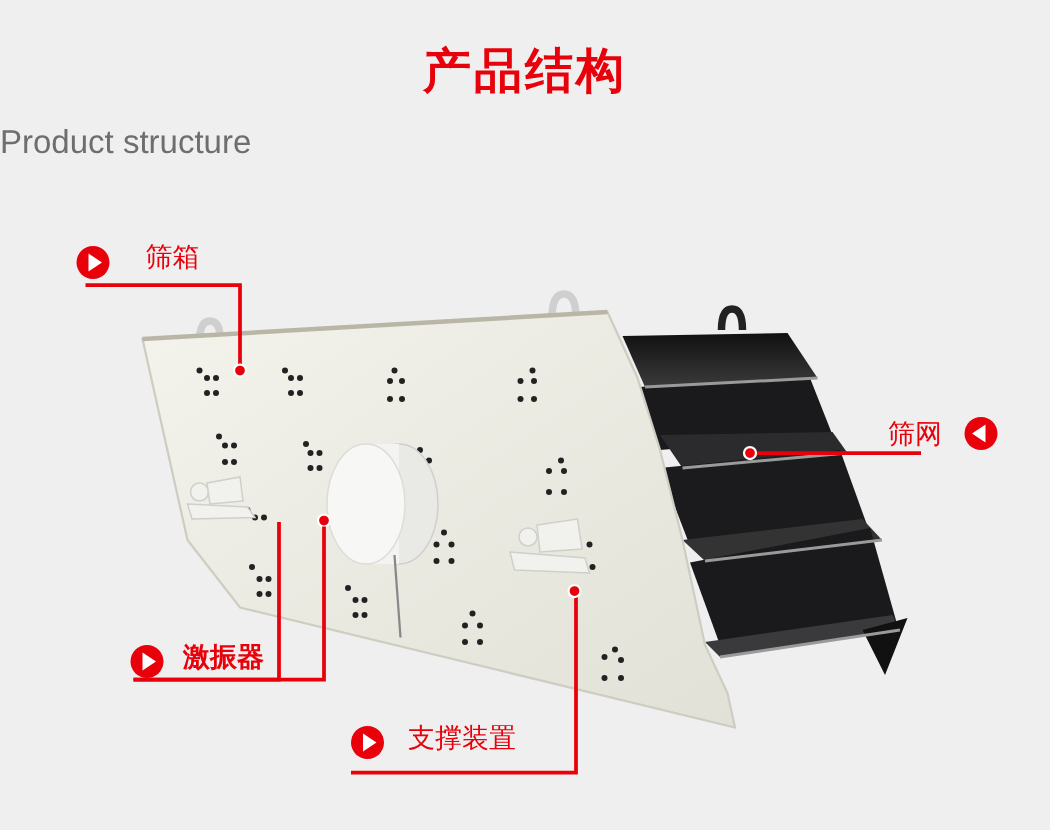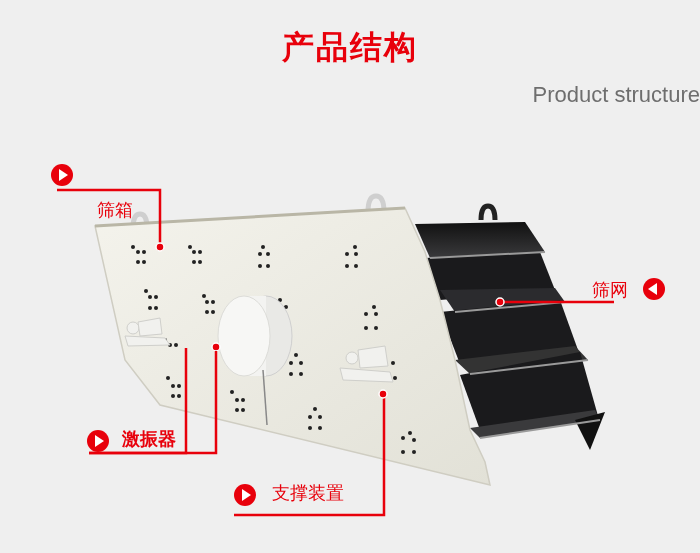--- a/index.html
+++ b/index.html
@@ -1,20 +1,20 @@
 <!DOCTYPE html>
 <html><head>
 <meta charset="utf-8">
 <style>
   html, body { margin:0; padding:0; }
   body { width:700px; height:553px; background:#efefef; position:relative; overflow:hidden;
          font-family:"DejaVu Sans", sans-serif; }
   .title-cn { position:absolute; top:26px; left:0; width:700px; text-align:center;
               font-size:32px; font-weight:bold; color:#e8000b; letter-spacing:2px; }
-  .title-en { position:absolute; top:82px; left:0; width:700px; text-align:right;
+  .title-en { position:absolute; top:82px; left:0; width:700px; text-align:left;
               font-family:"Liberation Sans", sans-serif; font-size:22px; color:#6e6e6e; }
   svg.machine { position:absolute; left:0; top:0; }
   .label { position:absolute; font-size:18px; color:#e8000b; white-space:nowrap; line-height:20px; }
   .play { position:absolute; width:22px; height:22px; border-radius:50%; background:#e8000b; }
   .play::after { content:""; position:absolute; left:8px; top:5px; border-left:9px solid #fff;
                  border-top:6px solid transparent; border-bottom:6px solid transparent; }
   .play.left::after { left:5px; border-left:none; border-right:9px solid #fff; }
 </style>
 </head>
 <body>
@@ -160,21 +160,21 @@
     <circle cx="160" cy="247" r="4"></circle>
     <circle cx="500" cy="302" r="4"></circle>
     <circle cx="216" cy="347" r="4"></circle>
     <circle cx="383" cy="394" r="4"></circle>
   </g>
 
   <polyline points="89,453 216,453 216,351" stroke="#e8000b" stroke-width="2.5" fill="none"></polyline>
 </svg>
 
 <div class="play" style="left:51px;top:164px;"></div>
-<div class="label" style="left:97px;top:162px;margin-top:38px;">筛箱</div>
+<div class="label" style="left:97px;top:162px;">筛箱</div>
 
 <div class="label" style="left:592px;top:280px;">筛网</div>
 <div class="play left" style="left:643px;top:278px;"></div>
 
 <div class="play" style="left:87px;top:430px;"></div>
 <div class="label" style="left:122px;top:429px;font-weight:bold;">激振器</div>
 
 <div class="play" style="left:234px;top:484px;"></div>
 <div class="label" style="left:272px;top:483px;text-align:center;">支撑装置</div>
 

